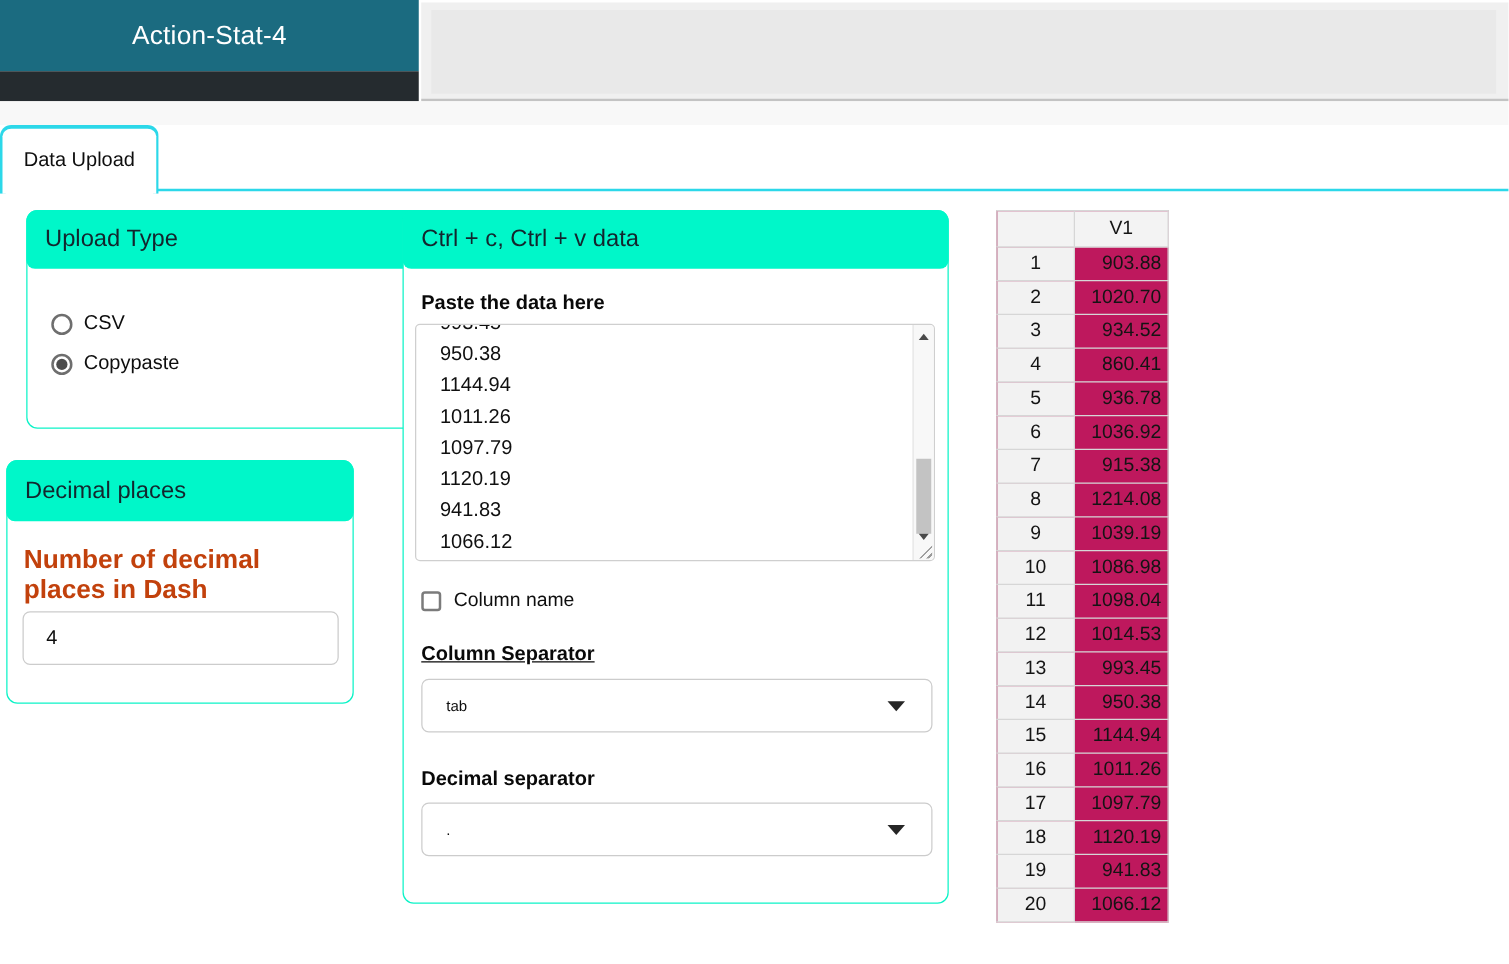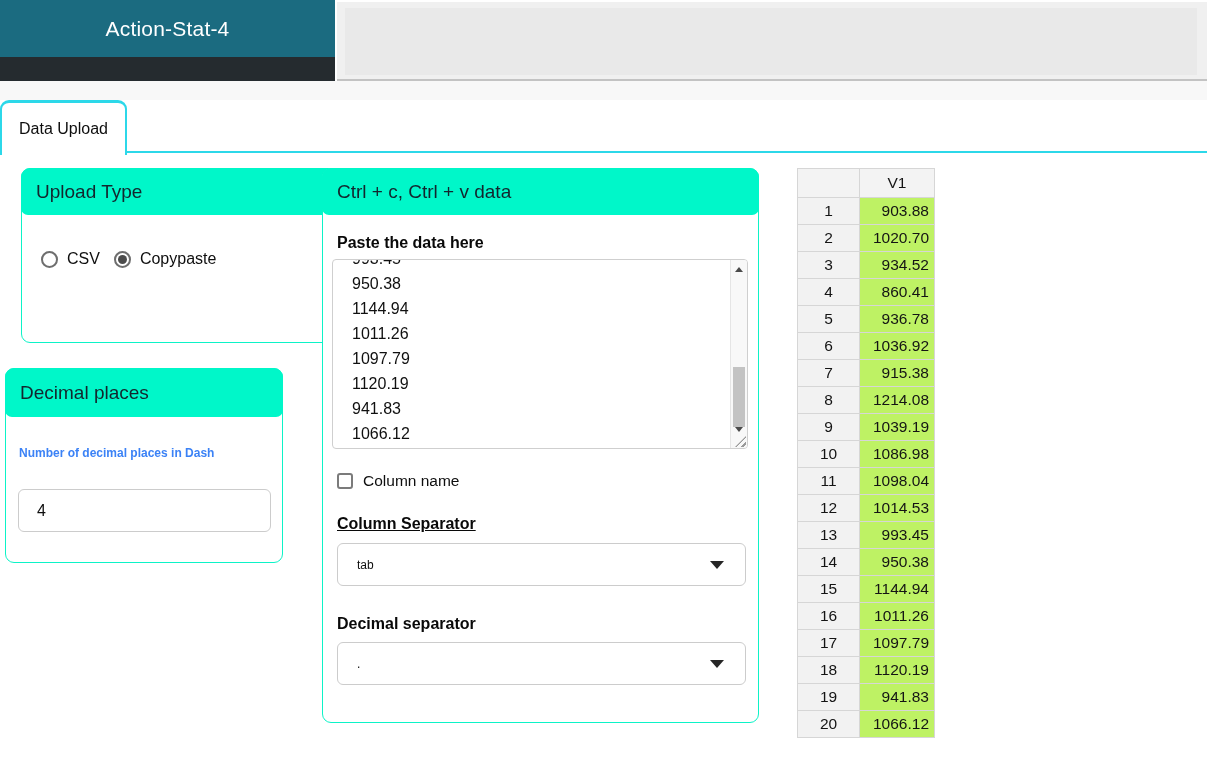--- a/index.html
+++ b/index.html
@@ -33,28 +33,28 @@
   .card-header { background:#00f7c9; color:#13262e; border-radius:9px 9px 7px 7px;
                  display:flex; align-items:center; padding-left:15px; font-size:19px;
                  margin:-1px -1px 0 -1px; }
   .card-upload  { left:21px;   top:168px; width:327px; height:175px; }
   .card-decimal { left:5px;   top:368px; width:278px; height:195px; }
   .card-paste   { left:322px; top:168px; width:437px; height:555px; }
   .hdr47 { height:47px; }
   .hdr49 { height:49px; }
 
   
-  .radio-list { padding:35px 0 0 19px; display:flex; flex-direction:row; gap:14px; }
+  .radio-list { padding:35px 0 0 19px; display:flex; flex-direction:column; gap:14px; }
   .radio-row { display:flex; align-items:center; gap:9px; font-size:16px; color:#0e0e0e; cursor:pointer; }
   .radio { width:17px; height:17px; border:2px solid #6e6e6e; border-radius:50%; background:#fff; flex:0 0 auto; }
   .radio.checked { display:flex; align-items:center; justify-content:center; }
   .radio.checked::after { content:""; width:9px; height:9px; border-radius:50%; background:#4c4c4c; }
 
   
-  .decimal-label { font-weight:bold; font-size:12px; color:#3b82f6; line-height:35px;
+  .decimal-label { font-weight:bold; font-size:21px; color:#c2410c; line-height:24px;
                    padding:19px 20px 0 13px; }
   .decimal-input { position:absolute; left:12px; top:120px; width:253px; height:43px;
                    border:1px solid #cccccc; border-radius:6px; background:#fff;
                    display:flex; align-items:center; padding-left:18px; font-size:16px; color:#0e0e0e; }
 
   
   .paste-label { position:absolute; left:14px; top:65px; font-weight:bold; font-size:16px; color:#090909; }
   .fake-textarea { position:absolute; left:9px; top:90px; width:416px; height:190px;
                    border:1px solid #cfcfcf; border-radius:4px; background:#fff; overflow:hidden; }
   .ta-lines { position:absolute; left:0; top:-14px; padding-left:19px; font-size:16px;
@@ -81,21 +81,21 @@
             border-radius:6px; background:#fff; display:flex; align-items:center;
             padding-left:19px; font-size:12px; color:#0e0e0e; cursor:pointer; }
   .sel-colsep { top:374px; }
   .sel-decsep { top:473px; }
   .caret { position:absolute; right:21px; top:17px; width:0; height:0;
            border-left:7px solid transparent; border-right:7px solid transparent;
            border-top:8px solid #262626; }
 
   
   .data-table { position:absolute; left:797px; top:168px; border-collapse:collapse;
-                font-size:15.5px; color:#141414; background:#bef264; }
+                font-size:15.5px; color:#141414; background:#be185d; }
   .data-table th, .data-table td { border:1px solid #d6d6d6; }
   .data-table th { width:62px; height:29px; background:#f3f3f3; font-weight:normal; text-align:center; }
   .data-table th.v-col { width:75px; }
   .data-table td { height:27px; }
   .data-table td.rownum { background:#f2f2f2; text-align:center; }
   .data-table td.val { text-align:right; padding-right:5px; }
 </style>
 </head>
 <body>
 

